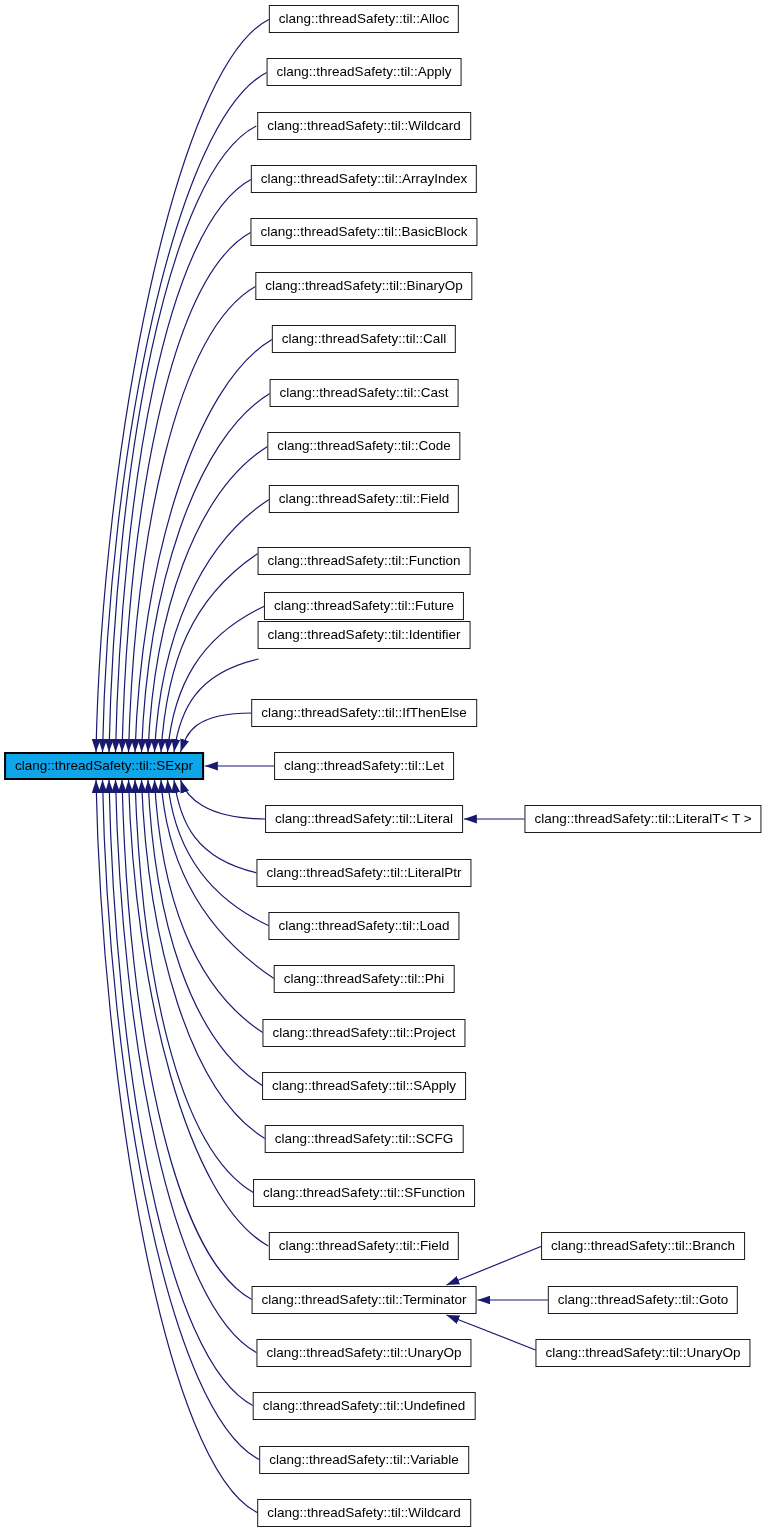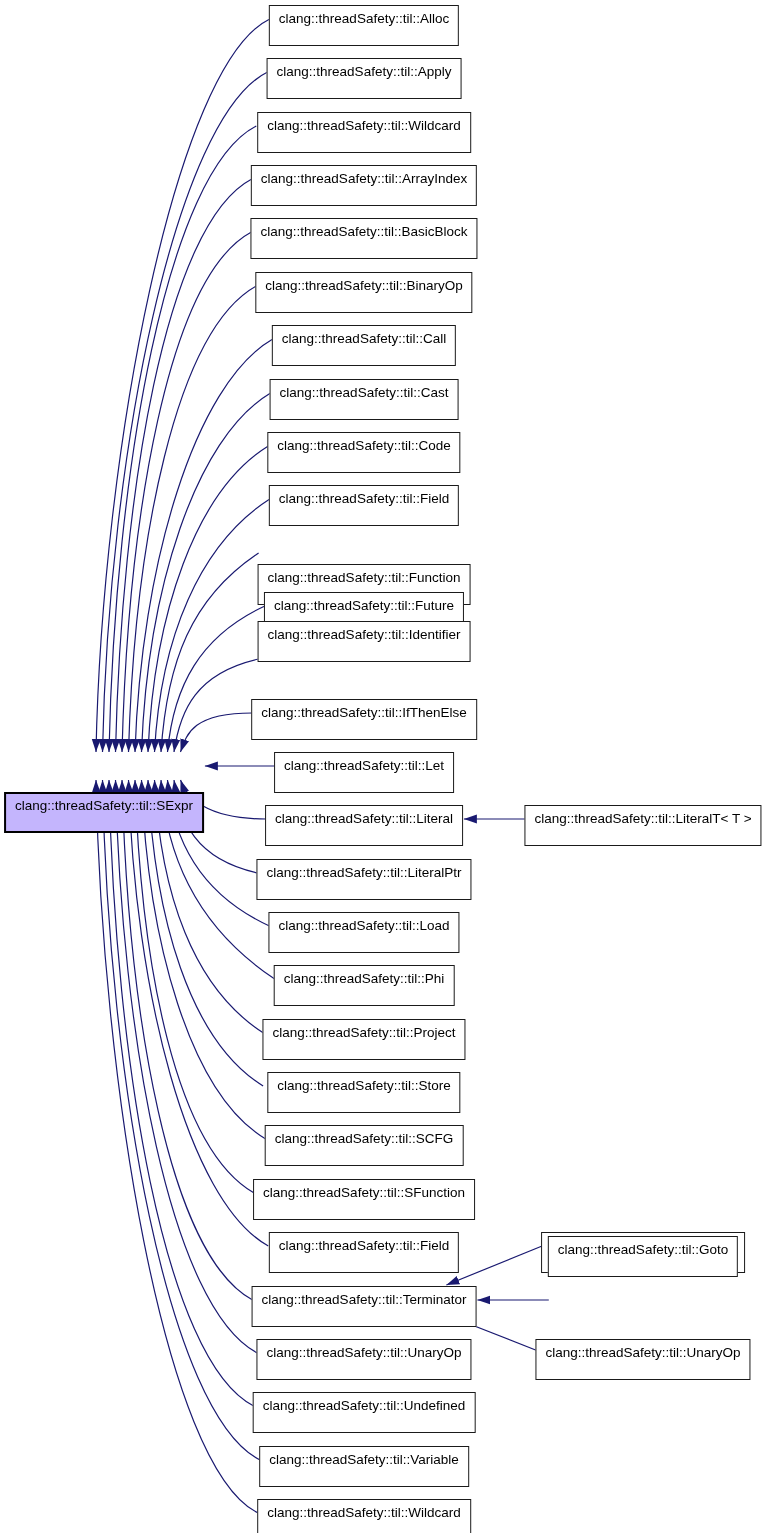--- a/index.html
+++ b/index.html
@@ -8,38 +8,37 @@
     width:768px;height:1533px;
     background:#ffffff;
     font-family:"Liberation Sans", sans-serif;
     overflow:hidden;
   }
   #edges{position:absolute;left:0;top:0;width:768px;height:1533px;}
   .node{
     position:absolute;
     transform:translateX(-50%);
     box-sizing:border-box;
-    height:41px;
+    height:28px;
     line-height:26px;
     padding:0 9px;
     background:#ffffff;
     border:1px solid #1a1a1a;
     color:#000000;
     font-size:13.5px;
     white-space:nowrap;
     text-align:center;
   }
   .mid{left:364px;}
   .rightcol{left:643px;}
   .base{
     left:104px;
-    background:#c4b5fd;
+    background:#0ea5e9;
     border:2px solid #000000;
     line-height:24px;
-    margin-top:40px;
   }
 </style>
 </head>
 <body>
 
 <div id="diagram">
 
   <svg id="edges" width="768" height="1533" viewBox="0 0 768 1533">
     <defs>
       <marker id="arrow" markerUnits="userSpaceOnUse" markerWidth="14" markerHeight="10" refX="13" refY="5" orient="auto">
@@ -88,38 +87,38 @@
   <div class="node mid" style="top:5px">clang::threadSafety::til::Alloc</div>
   <div class="node mid" style="top:58px">clang::threadSafety::til::Apply</div>
   <div class="node mid" style="top:112px">clang::threadSafety::til::Wildcard</div>
   <div class="node mid" style="top:165px">clang::threadSafety::til::ArrayIndex</div>
   <div class="node mid" style="top:218px">clang::threadSafety::til::BasicBlock</div>
   <div class="node mid" style="top:272px">clang::threadSafety::til::BinaryOp</div>
   <div class="node mid" style="top:325px">clang::threadSafety::til::Call</div>
   <div class="node mid" style="top:379px">clang::threadSafety::til::Cast</div>
   <div class="node mid" style="top:432px">clang::threadSafety::til::Code</div>
   <div class="node mid" style="top:485px">clang::threadSafety::til::Field</div>
-  <div class="node mid" style="top:564px">clang::threadSafety::til::Function</div>
+  <div class="node mid" style="top:547px">clang::threadSafety::til::Function</div>
   <div class="node mid" style="top:592px">clang::threadSafety::til::Future</div>
   <div class="node mid" style="top:621px">clang::threadSafety::til::Identifier</div>
   <div class="node mid" style="top:699px">clang::threadSafety::til::IfThenElse</div>
   <div class="node mid" style="top:752px">clang::threadSafety::til::Let</div>
   <div class="node mid" style="top:805px">clang::threadSafety::til::Literal</div>
   <div class="node mid" style="top:859px">clang::threadSafety::til::LiteralPtr</div>
   <div class="node mid" style="top:912px">clang::threadSafety::til::Load</div>
   <div class="node mid" style="top:965px">clang::threadSafety::til::Phi</div>
   <div class="node mid" style="top:1019px">clang::threadSafety::til::Project</div>
-  <div class="node mid" style="top:1072px">clang::threadSafety::til::Store</div>
+  <div class="node mid" style="top:1072px">clang::threadSafety::til::SApply</div>
   <div class="node mid" style="top:1125px">clang::threadSafety::til::SCFG</div>
   <div class="node mid" style="top:1179px">clang::threadSafety::til::SFunction</div>
   <div class="node mid" style="top:1232px">clang::threadSafety::til::Field</div>
   <div class="node mid" style="top:1286px">clang::threadSafety::til::Terminator</div>
   <div class="node mid" style="top:1339px">clang::threadSafety::til::UnaryOp</div>
   <div class="node mid" style="top:1392px">clang::threadSafety::til::Undefined</div>
   <div class="node mid" style="top:1446px">clang::threadSafety::til::Variable</div>
   <div class="node mid" style="top:1499px">clang::threadSafety::til::Wildcard</div>
 
   <div class="node rightcol" style="top:805px">clang::threadSafety::til::LiteralT&lt; T &gt;</div>
   <div class="node rightcol" style="top:1232px">clang::threadSafety::til::Branch</div>
-  <div class="node rightcol" style="top:1236px">clang::threadSafety::til::Goto</div>
+  <div class="node rightcol" style="top:1286px">clang::threadSafety::til::Goto</div>
   <div class="node rightcol" style="top:1339px">clang::threadSafety::til::UnaryOp</div>
 
 </div>
 
 </body></html>

